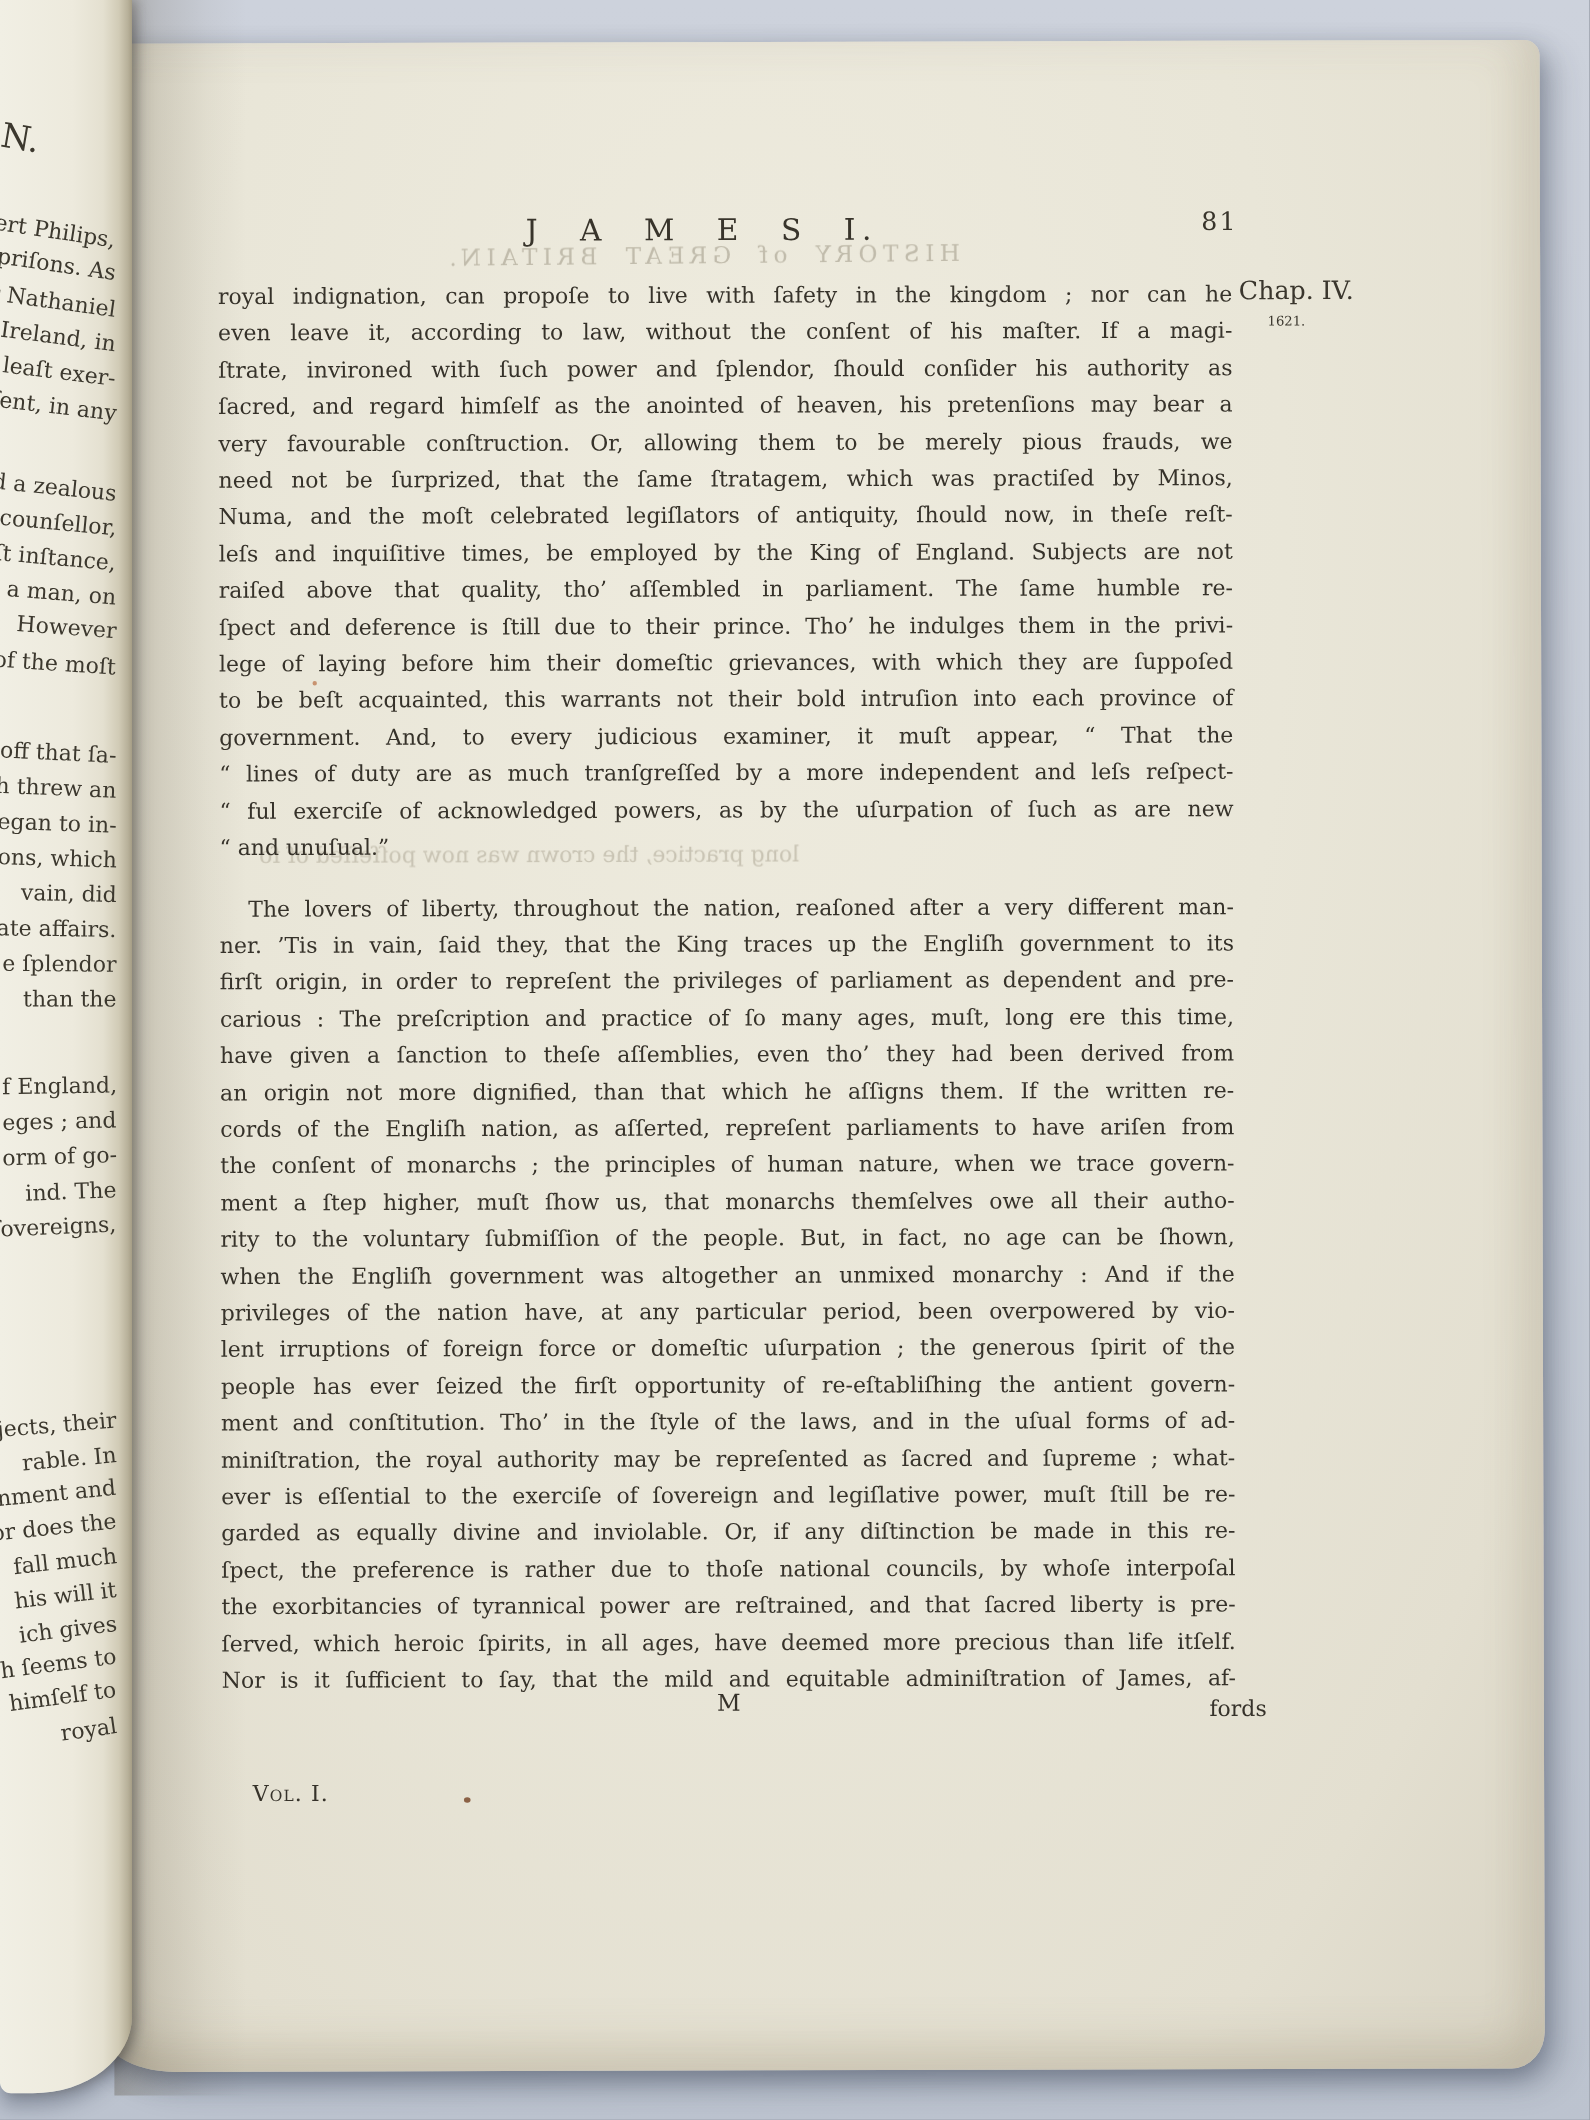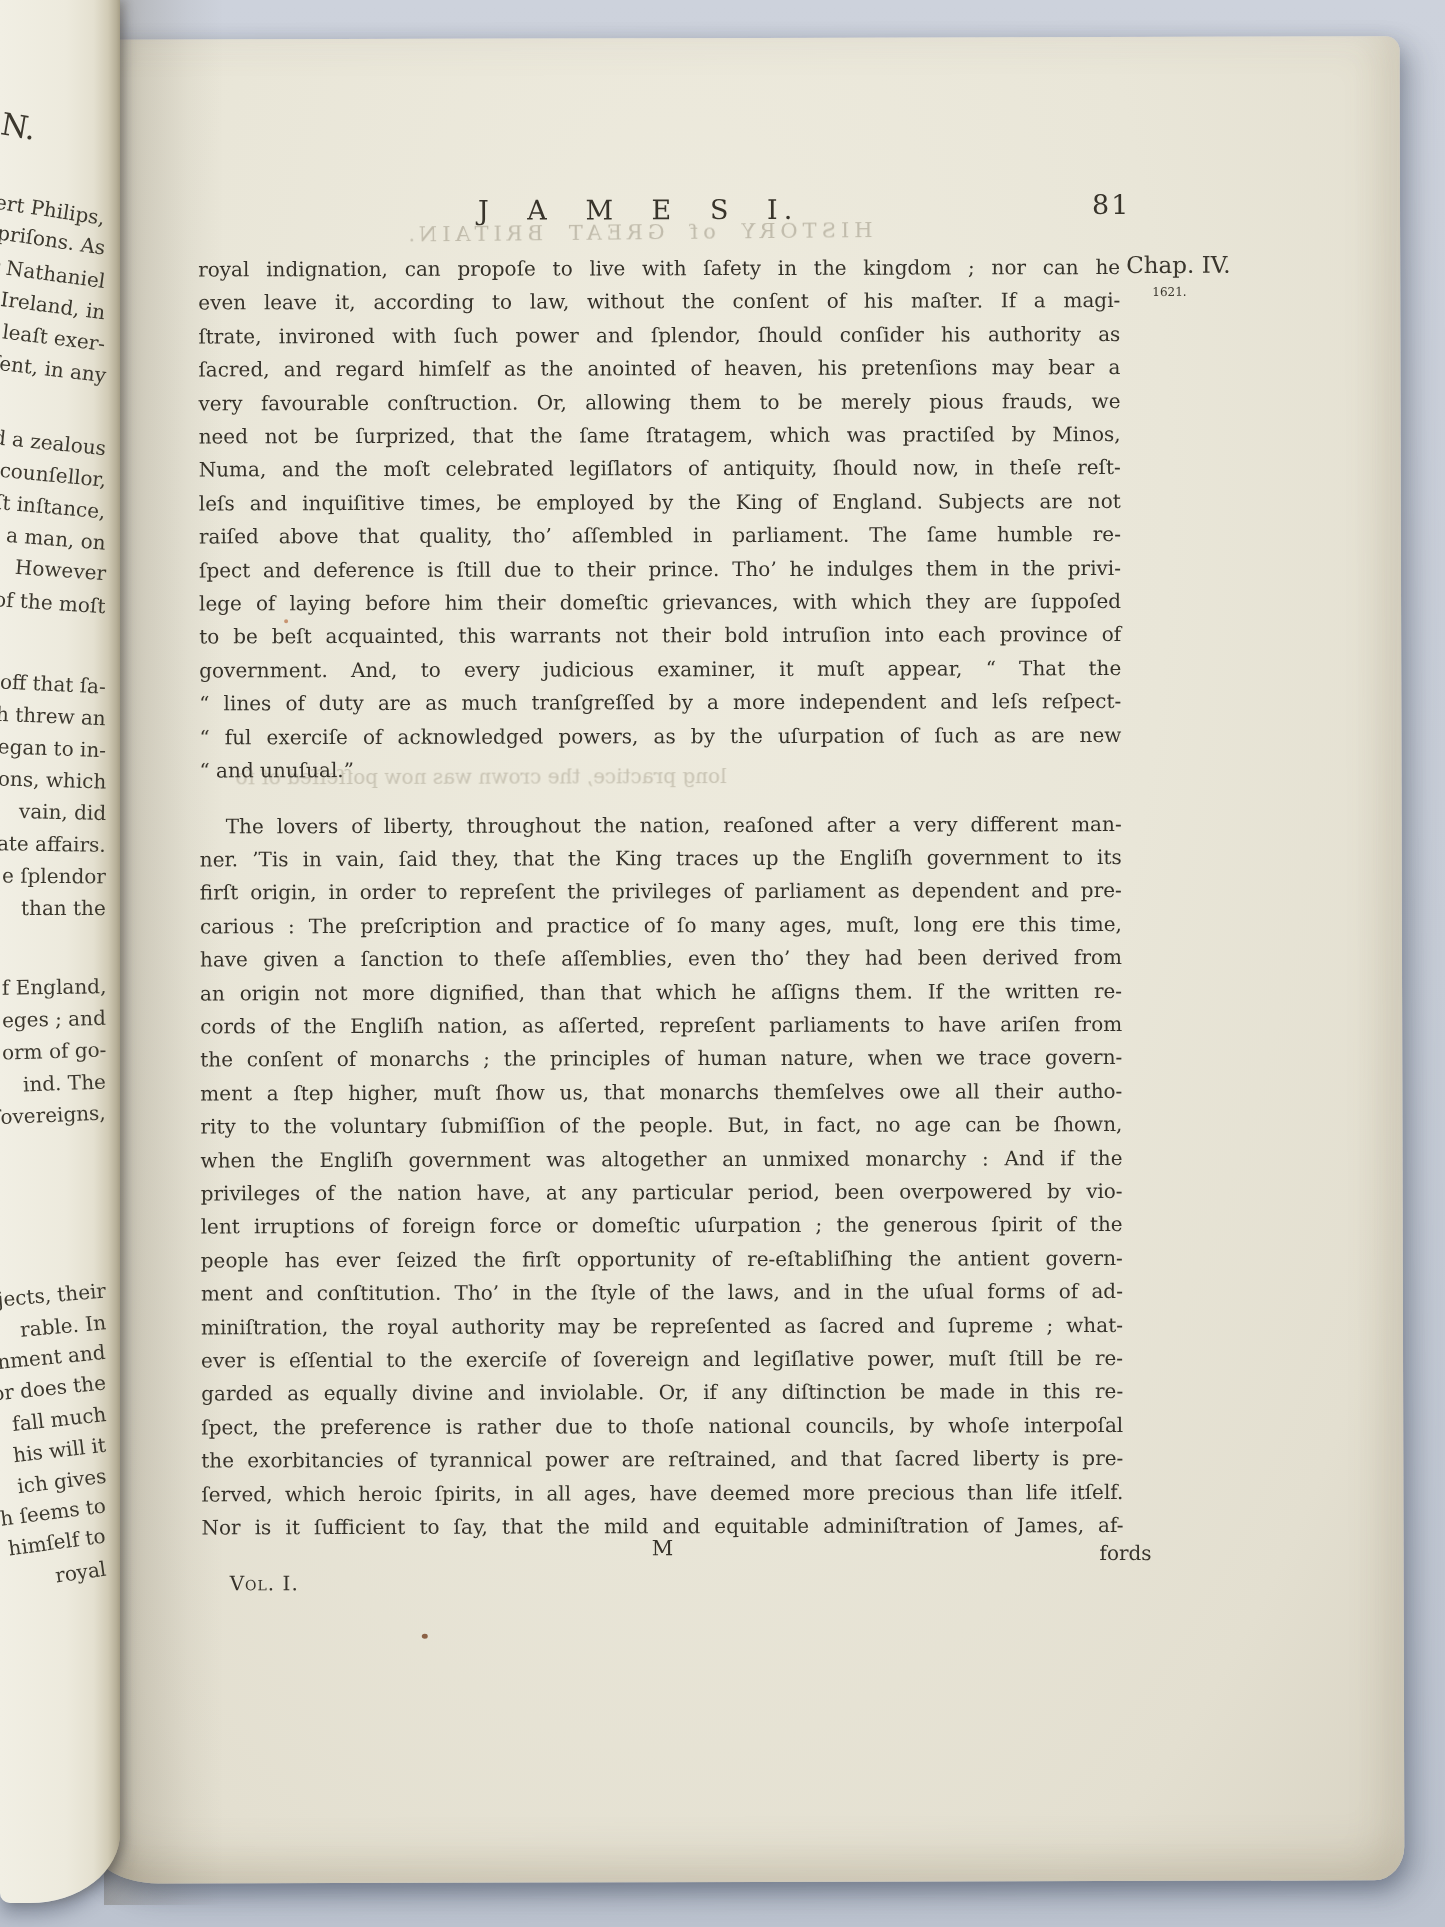--- a/index.html
+++ b/index.html
@@ -20,29 +20,29 @@
   
   .page-left{position:absolute;left:0;top:0;width:120px;height:1903px;z-index:6;overflow:hidden;
     background:linear-gradient(90deg,#f1efe4 0%,#edeadd 55%,#e4e0d0 78%,#d1cbb6 90%,#b7b099 97%,#a59d85 100%);
     border-radius:0 0 90px 10px / 0 0 70px 10px;
     box-shadow:5px 0 9px rgba(60,55,40,.28),0 12px 18px rgba(40,50,70,.35);}
   .fragment{position:absolute;right:14px;white-space:nowrap;font-size:20px;color:#3c382e;}
   .fragment-large{font-size:31px;right:84px;}
   
   .running-head{position:absolute;left:114px;top:156px;width:880px;text-align:center;
     font-size:27px;letter-spacing:6px;word-spacing:18px;color:#38342b;}
-  .page-number{position:absolute;left:1008px;top:152px;font-size:27px;letter-spacing:2px;color:#38342b;}
+  .page-number{position:absolute;left:1008px;top:152px;font-size:23px;letter-spacing:2px;color:#38342b;}
   .margin-chap{position:absolute;left:1042px;top:215px;font-size:23px;color:#3a362d;}
   .margin-year{position:absolute;left:1068px;top:248px;font-size:12px;color:#3a362d;}
   .body-text{position:absolute;left:114px;top:214px;width:922px;font-size:20px;line-height:33.4px;color:#36322a;}
   .para-1{margin-top:22px;}
   .bodyline{text-align:justify;text-align-last:justify;}
   .bodyline.align-left{text-align-last:left;}
   .bodyline.indent{padding-left:26px;}
-  .vol{position:absolute;left:142px;top:1532px;font-size:20px;font-variant:small-caps;letter-spacing:1px;color:#36322a;}
+  .vol{position:absolute;left:142px;top:1579px;font-size:20px;font-variant:small-caps;letter-spacing:1px;color:#36322a;}
   .sig{position:absolute;left:114px;top:1498px;width:922px;text-align:center;font-size:21px;color:#36322a;}
   .catchword{position:absolute;left:114px;top:1504px;width:950px;text-align:right;font-size:20px;color:#36322a;}
   
   .ghost-head{position:absolute;left:114px;top:182px;width:880px;text-align:center;
     transform:scaleX(-1) rotate(.4deg);color:#c0bbab;font-size:21px;letter-spacing:5px;word-spacing:9px;filter:blur(.4px);}
   .ghost-line{position:absolute;left:150px;top:726px;transform:scaleX(-1);color:#c8c3b3;font-size:20px;filter:blur(.4px);}
   
   .speck1{position:absolute;left:334px;top:1595px;width:6px;height:5px;border-radius:50%;background:#7a4a2c;opacity:.85;}
   .speck2{position:absolute;left:199px;top:580px;width:4px;height:4px;border-radius:50%;background:#b05c2a;opacity:.6;}
 </style>

